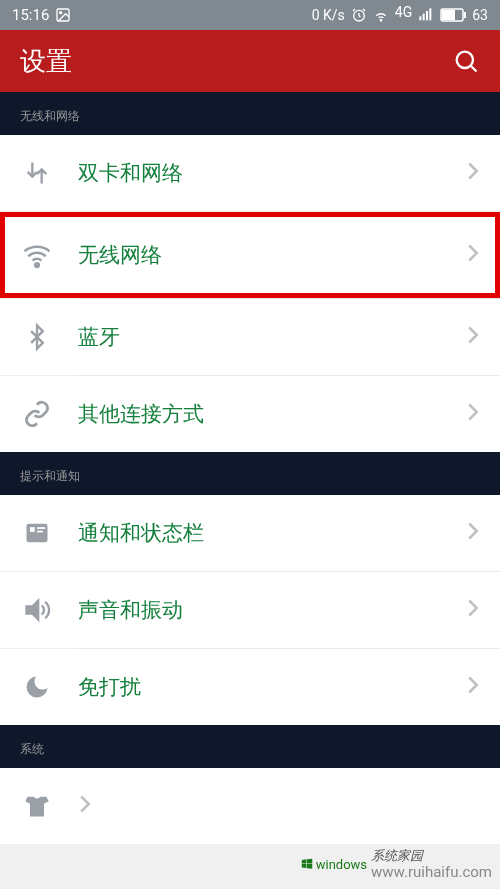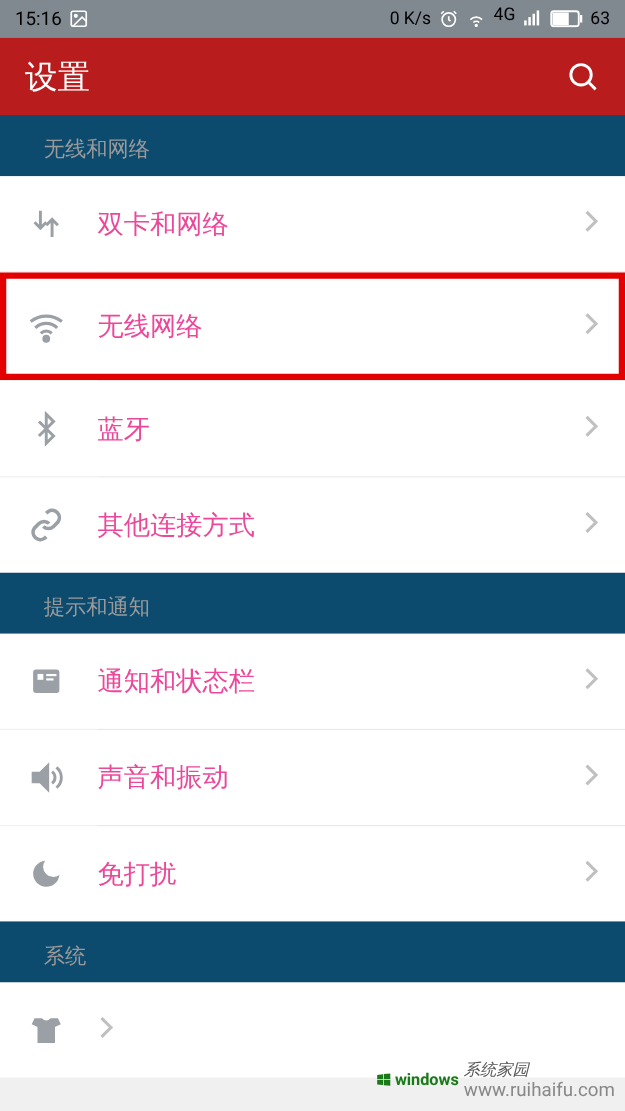--- a/index.html
+++ b/index.html
@@ -15,21 +15,21 @@
       overflow: hidden;
       position: relative;
     }
     .status-bar {
       height: 30px;
       background: #808890;
       display: flex;
       align-items: center;
       justify-content: space-between;
       padding: 0 12px;
-      color: #000000;
+      color: #ffffff;
       font-size: 15px;
     }
     .status-left {
       display: flex;
       align-items: center;
       gap: 6px;
     }
     .status-right {
       display: flex;
       align-items: center;
@@ -51,24 +51,24 @@
     .header-title {
       color: #fff;
       font-size: 26px;
       font-weight: 400;
     }
     .search-icon {
       width: 28px;
       height: 28px;
     }
     .section-header {
-      background: #0c4a6e;
-      padding: 16px 35px 10px;
+      background: #0f172a;
+      padding: 16px 20px 10px;
       color: #9a9a9a;
-      font-size: 17px;
+      font-size: 12px;
     }
     .list-item {
       background: #fff;
       height: 76px;
       display: flex;
       align-items: center;
       padding: 0 20px;
       position: relative;
     }
     .list-item.highlighted {
@@ -81,42 +81,42 @@
       height: 34px;
       display: flex;
       align-items: center;
       justify-content: center;
       margin-right: 24px;
       flex-shrink: 0;
     }
     .item-label {
       flex: 1;
       font-size: 21px;
-      color: #ec4899;
+      color: #15803d;
     }
     .chevron {
       color: #c0c0c0;
     }
     .divider {
       height: 1px;
       background: #e8e8e8;
       margin-left: 78px;
     }
     .watermark {
       position: absolute;
       bottom: 8px;
       right: 8px;
       display: flex;
       align-items: center;
       gap: 4px;
       font-size: 13px;
     }
     .watermark-win {
       color: #1a7a1a;
-      font-weight: bold;
+      font-weight: normal;
       display: flex;
       align-items: center;
       gap: 2px;
     }
     .watermark-win svg {
       width: 14px;
       height: 14px;
     }
     .watermark-text {
       color: #555;

